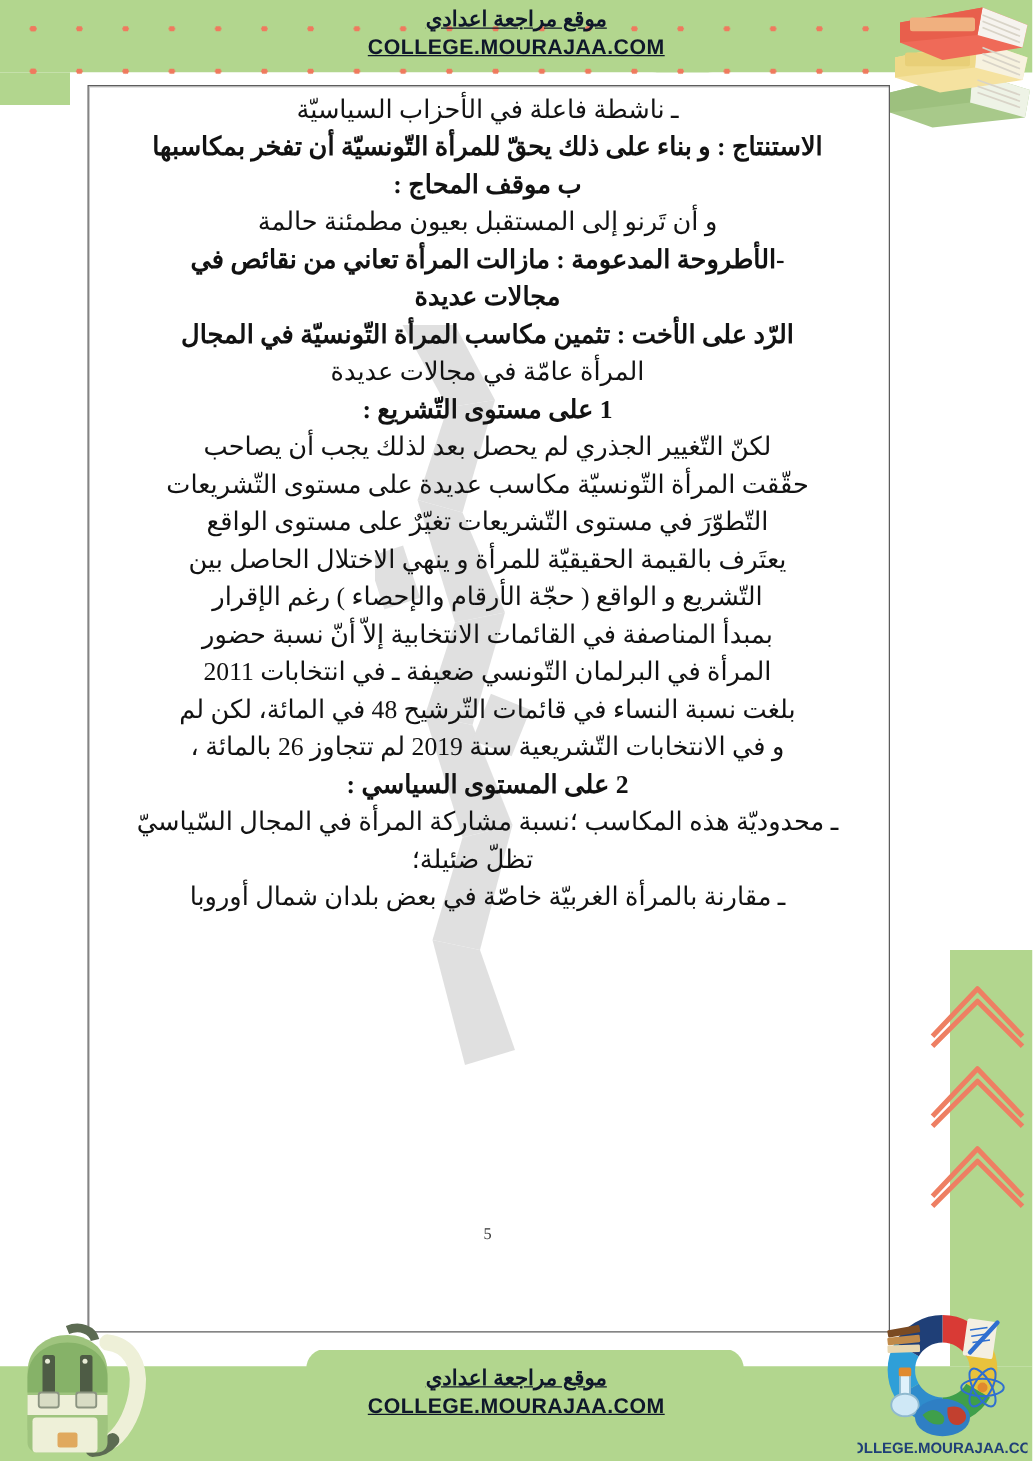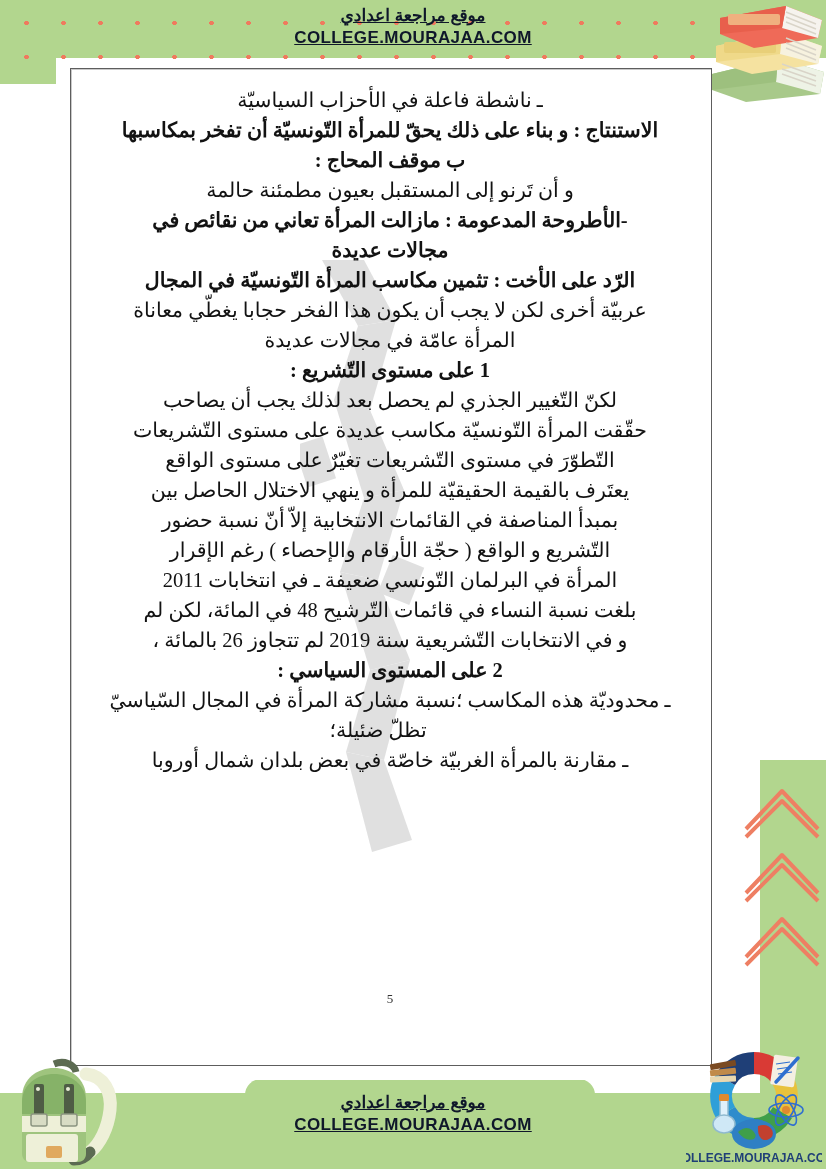--- a/index.html
+++ b/index.html
@@ -40,21 +40,21 @@
   .brand .ar{font-size:17px;font-weight:700;text-decoration:underline;display:block;}
   .brand .url{font-size:17px;font-weight:700;letter-spacing:.4px;
     text-decoration:underline;display:block;margin-top:3px;}
 
   
   #sheet{position:absolute;left:56px;top:62px;width:704px;height:1018px;background:#fff;}
   #page-border{position:absolute;left:70px;top:68px;width:640px;height:996px;
     border:1px solid #5d5d5d;box-shadow:1px 1px 0 #c9c9c9 inset;background:transparent;}
 
   
-  #doc{position:absolute;left:86px;top:86px;width:608px;height:940px;
+  #doc{position:absolute;left:86px;top:74px;width:608px;height:940px;
     direction:rtl;text-align:right;color:#121212;z-index:30;}
   .ln{font-size:20.5px;line-height:29px;white-space:nowrap;
       letter-spacing:.1px;}
   .ln.bold{font-weight:700;}
   .ln.c{text-align:center;}
   .ln.r{text-align:center;}
   .ln.ind{padding-right:24px;}
   .blk{margin-bottom:1px;}
 
   #page-num{position:absolute;left:0;top:905px;width:608px;text-align:center;
@@ -111,29 +111,28 @@
 </svg>
 
 <div id="doc">
   <div class="ln c blk">ـ ناشطة فاعلة في الأحزاب السياسيّة</div>
   <div class="ln r blk bold">الاستنتاج  : و بناء على ذلك يحقّ  للمرأة التّونسيّة أن تفخر بمكاسبها</div>
   <div class="ln c blk bold">ب موقف المحاج :</div>
   <div class="ln c blk">و أن تَرنو إلى المستقبل بعيون مطمئنة حالمة</div>
   <div class="ln r blk bold">-الأطروحة المدعومة : مازالت المرأة تعاني من نقائص في</div>
   <div class="ln c blk bold">مجالات عديدة</div>
   <div class="ln r blk bold">الرّد على الأخت : تثمين مكاسب المرأة التّونسيّة في المجال</div>
-  <div class="ln r blk">عربيّة أخرى لكن لا يجب أن يكون هذا الفخر حجابا يغطّي معاناة</div>
   <div class="ln c blk">المرأة عامّة في مجالات عديدة</div>
   <div class="ln c blk bold">1 على مستوى التّشريع  :</div>
   <div class="ln c blk">لكنّ التّغيير الجذري لم يحصل بعد لذلك يجب أن يصاحب</div>
   <div class="ln c blk">حقّقت المرأة التّونسيّة مكاسب عديدة على مستوى التّشريعات</div>
   <div class="ln c blk">التّطوّرَ في مستوى التّشريعات تغيّرٌ على مستوى الواقع</div>
   <div class="ln c blk">يعتَرف بالقيمة الحقيقيّة للمرأة و ينهي الاختلال الحاصل بين</div>
+  <div class="ln c blk">التّشريع و الواقع  ( حجّة الأرقام والإحصاء ) رغم الإقرار</div>
   <div class="ln c blk">بمبدأ المناصفة  في القائمات الانتخابية إلاّ أنّ نسبة حضور</div>
-  <div class="ln c blk">التّشريع و الواقع  ( حجّة الأرقام والإحصاء ) رغم الإقرار</div>
   <div class="ln c blk">المرأة في البرلمان التّونسي ضعيفة   ـ في انتخابات 2011</div>
   <div class="ln c blk">بلغت نسبة النساء في قائمات التّرشيح 48 في المائة، لكن لم</div>
   <div class="ln c blk">و في الانتخابات التّشريعية سنة  2019 لم تتجاوز 26 بالمائة ،</div>
   <div class="ln c blk bold">2 على المستوى السياسي :</div>
   <div class="ln r blk">ـ محدوديّة هذه المكاسب ؛نسبة مشاركة المرأة في المجال السّياسيّ</div>
   <div class="ln r blk ind">تظلّ ضئيلة؛</div>
   <div class="ln c blk">ـ مقارنة بالمرأة الغربيّة خاصّة في بعض بلدان شمال أوروبا</div>
 
   <div id="page-num">5</div>
 </div>

